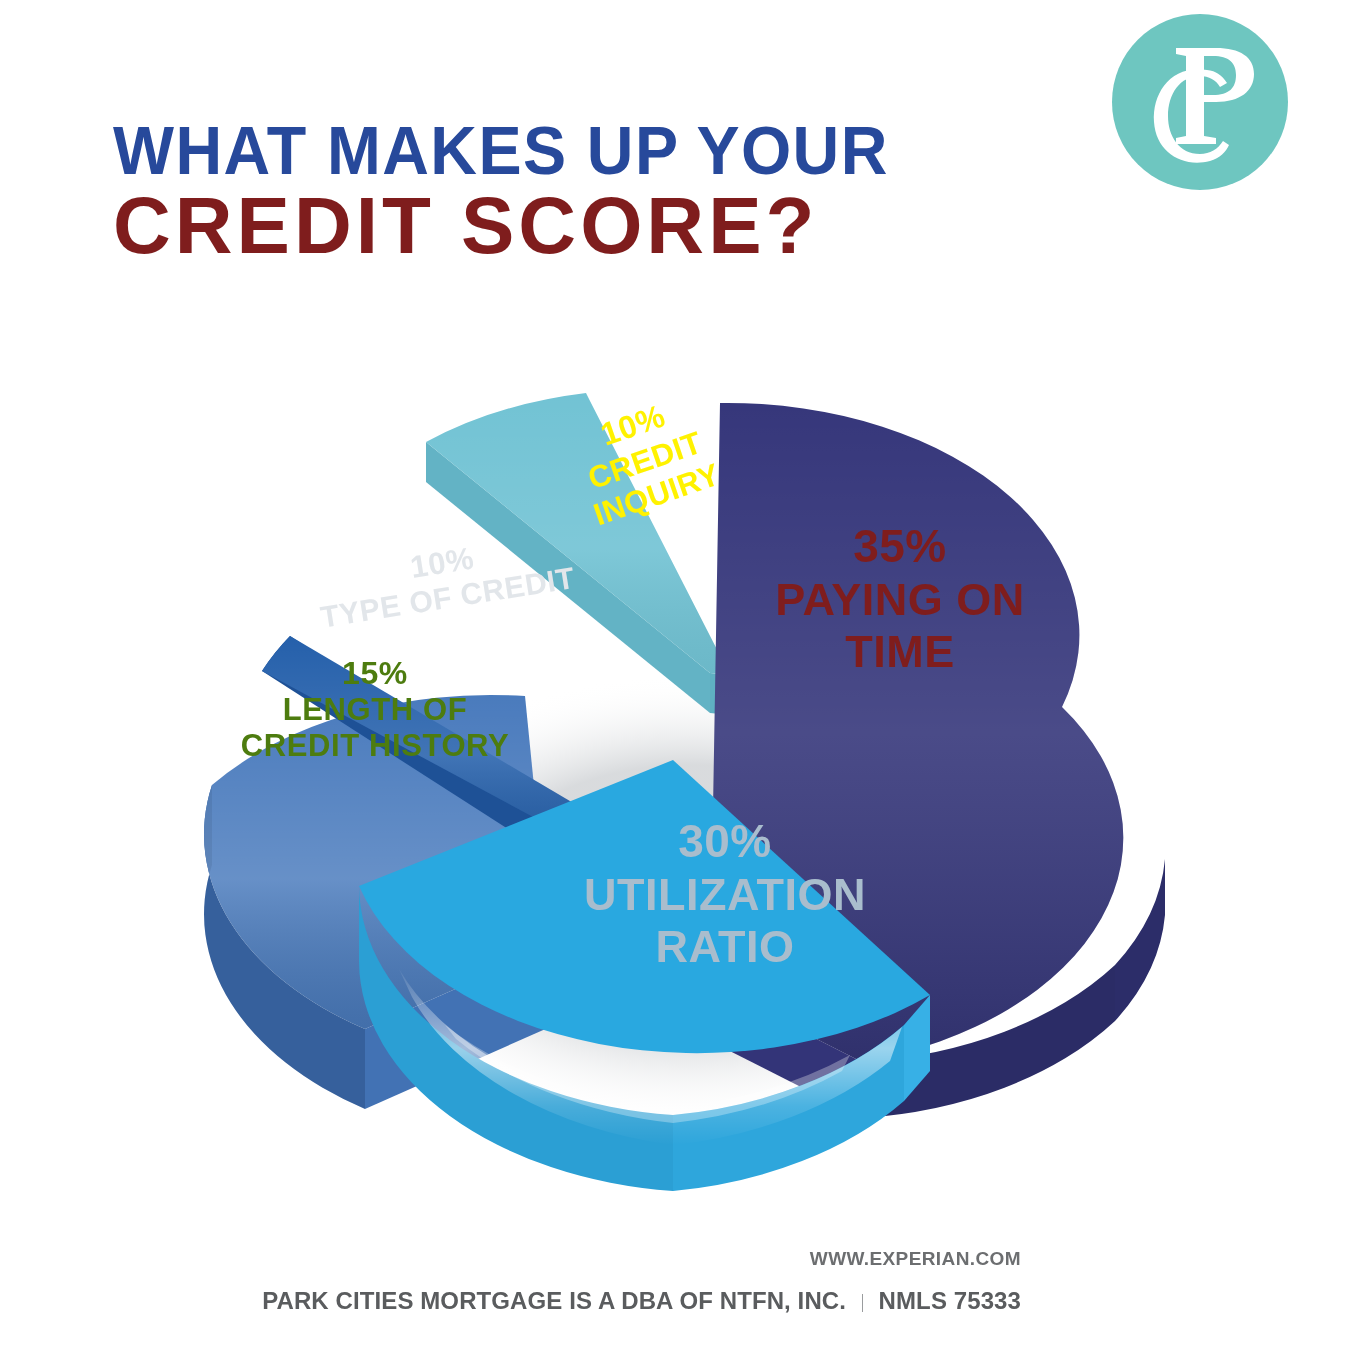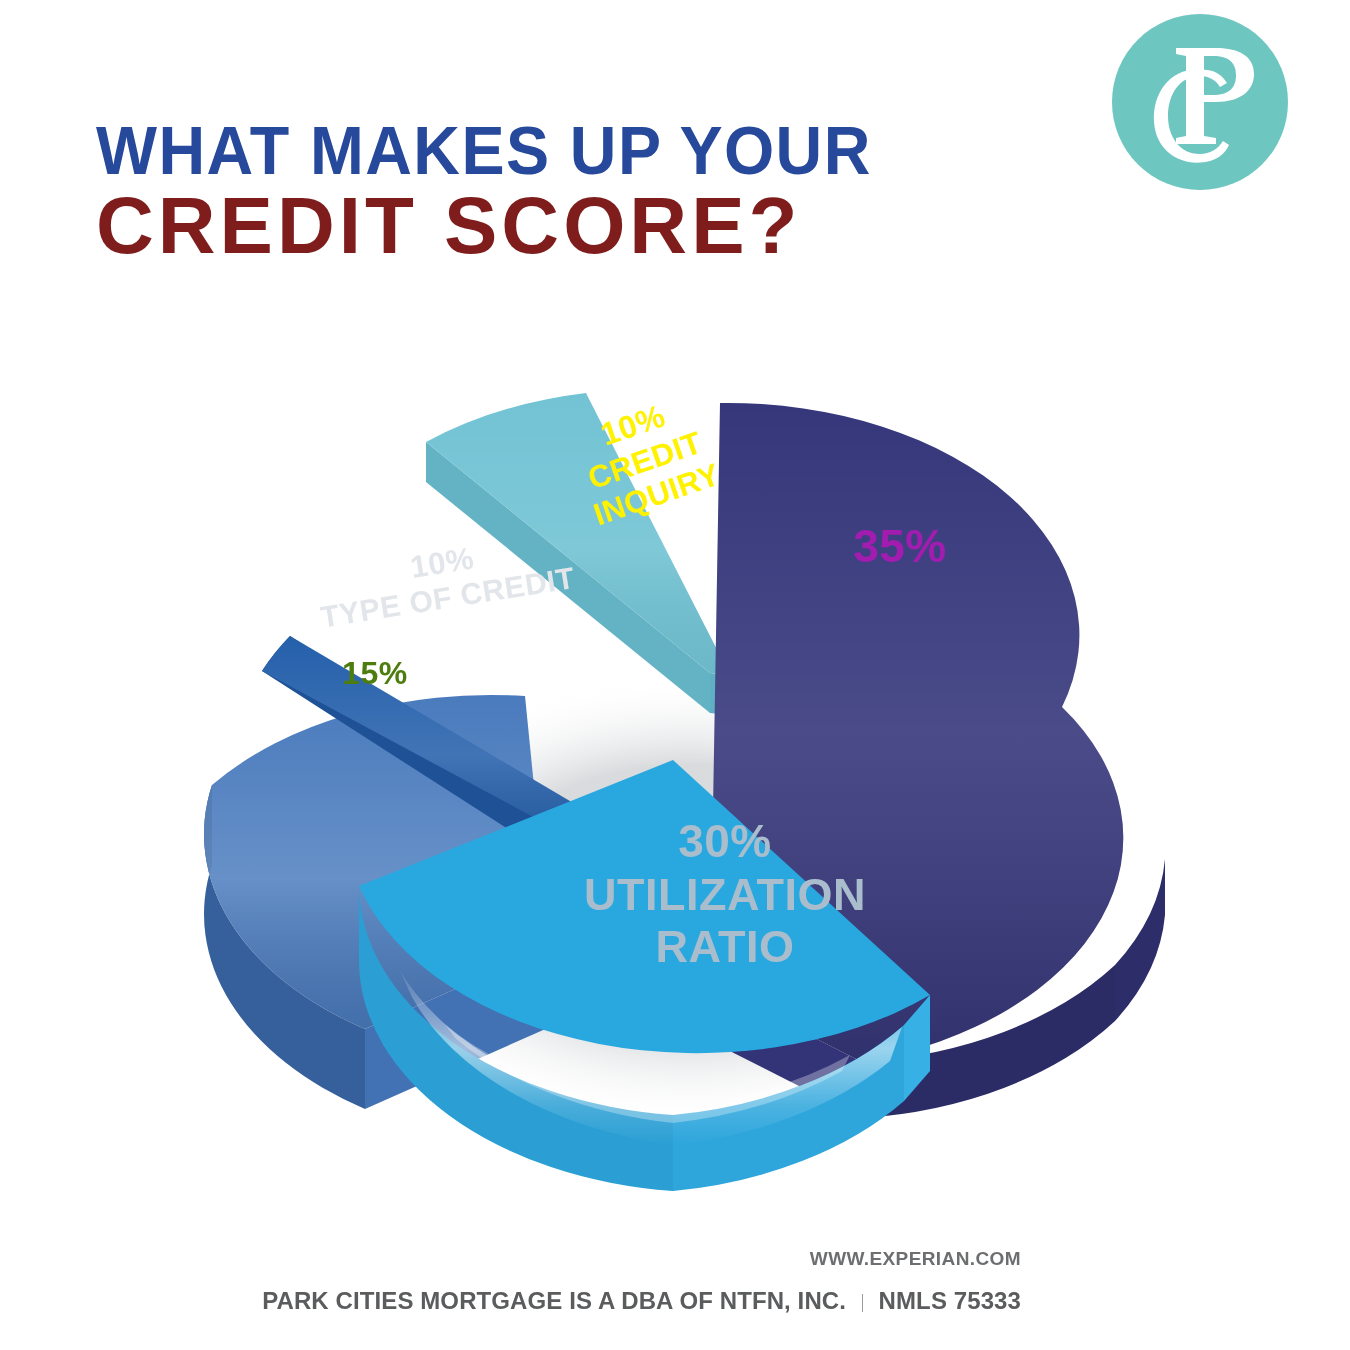--- a/index.html
+++ b/index.html
@@ -15,21 +15,21 @@
   #brand-logo {
     position:absolute; top:14px; left:1112px;
     width:176px; height:176px;
     border-radius:50%;
     background:#6ec6c0;
   }
   #brand-logo svg { display:block; width:176px; height:176px; }
 
   
   #headline {
-    position:absolute; left:96px; top:118px;
+    position:absolute; left:113px; top:118px;
     width:900px;
   }
   #headline .line1 {
     color:#27499b;
     font-size:68px;
     font-weight:bold;
     letter-spacing:1.5px;
     line-height:0.96;
     white-space:nowrap;
     transform:scaleX(0.95);
@@ -58,21 +58,21 @@
     font-weight:bold;
     line-height:1.14;
     pointer-events:none;
   }
   .slice-label .pct { display:block; }
   .slice-label .nm  { display:block; }
 
   
   #label-paying {
     left:550px; top:165px; width:320px;
-    color:#a21caf; font-size:45px; letter-spacing:0.5px;
+    color:#7f1d1d; font-size:45px; letter-spacing:0.5px;
   }
   #label-paying .pct { font-size:46px; margin-bottom:2px; }
 
   #label-util {
     left:345px; top:460px; width:380px;
     color:#a9bdcd; font-size:45px; letter-spacing:0.5px;text-align:center;
   }
   #label-util .pct { font-size:46px; margin-bottom:2px; }
 
   #label-length {
@@ -272,29 +272,31 @@
                A 352 232 0 0 0 483 752
                A 352 232 0 0 0 660 700
                L 652 716
                A 352 232 0 0 1 483 768
                A 352 232 0 0 1 266 684 Z" fill="#ffffff" opacity="0.30"></path>
     </g>
   </svg>
 
   <div class="slice-label" id="label-paying">
     <span class="pct">35%</span>
+    <span class="nm">PAYING ON TIME</span>
   </div>
 
   <div class="slice-label" id="label-util">
     <span class="pct">30%</span>
     <span class="nm">UTILIZATION RATIO</span>
   </div>
 
   <div class="slice-label" id="label-length">
     <span class="pct">15%</span>
+    <span class="nm">LENGTH OF CREDIT HISTORY</span>
   </div>
 
   <div class="slice-label" id="label-type">
     <span class="pct">10%</span>
     <span class="nm">TYPE OF CREDIT</span>
   </div>
 
   <div class="slice-label" id="label-inquiry">
     <span class="pct">10%</span>
     <span class="nm">CREDIT INQUIRY</span>

